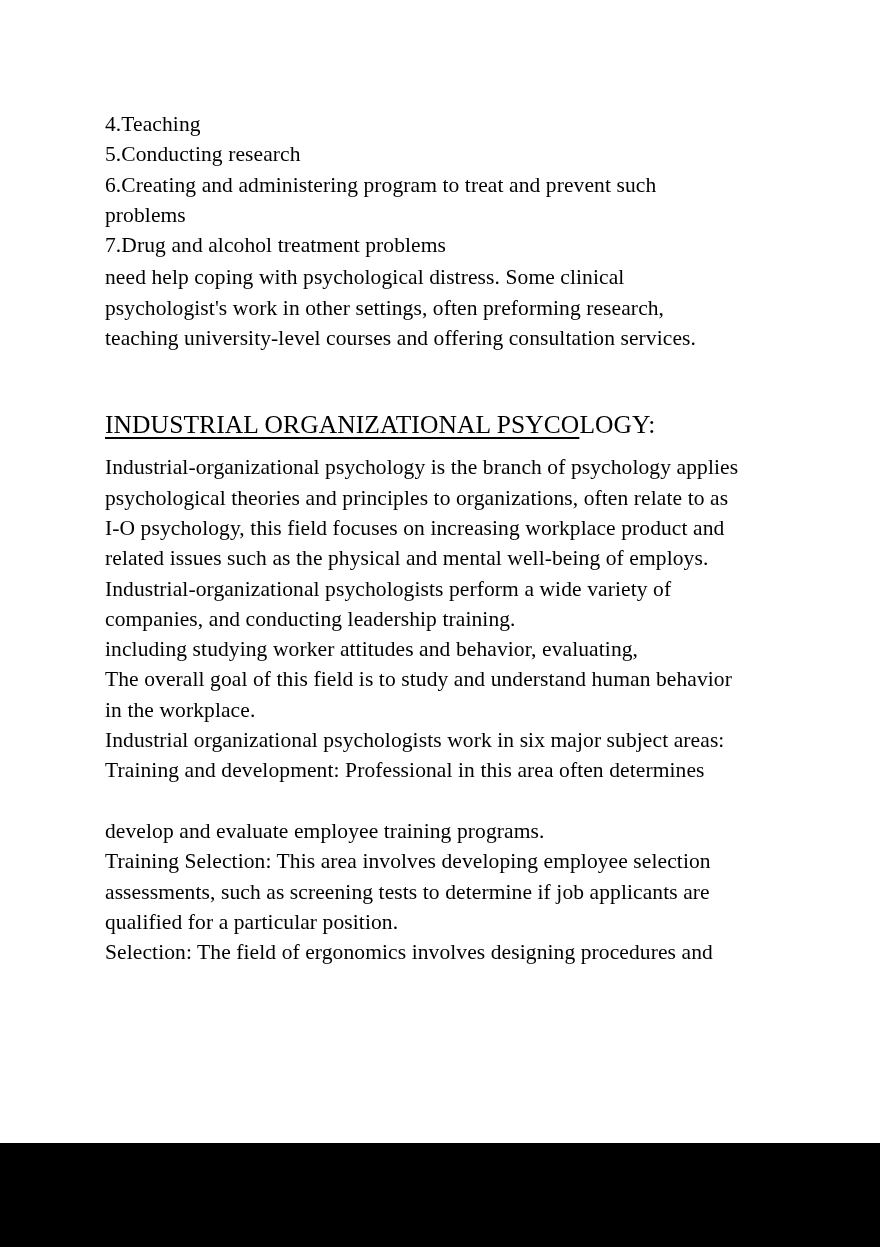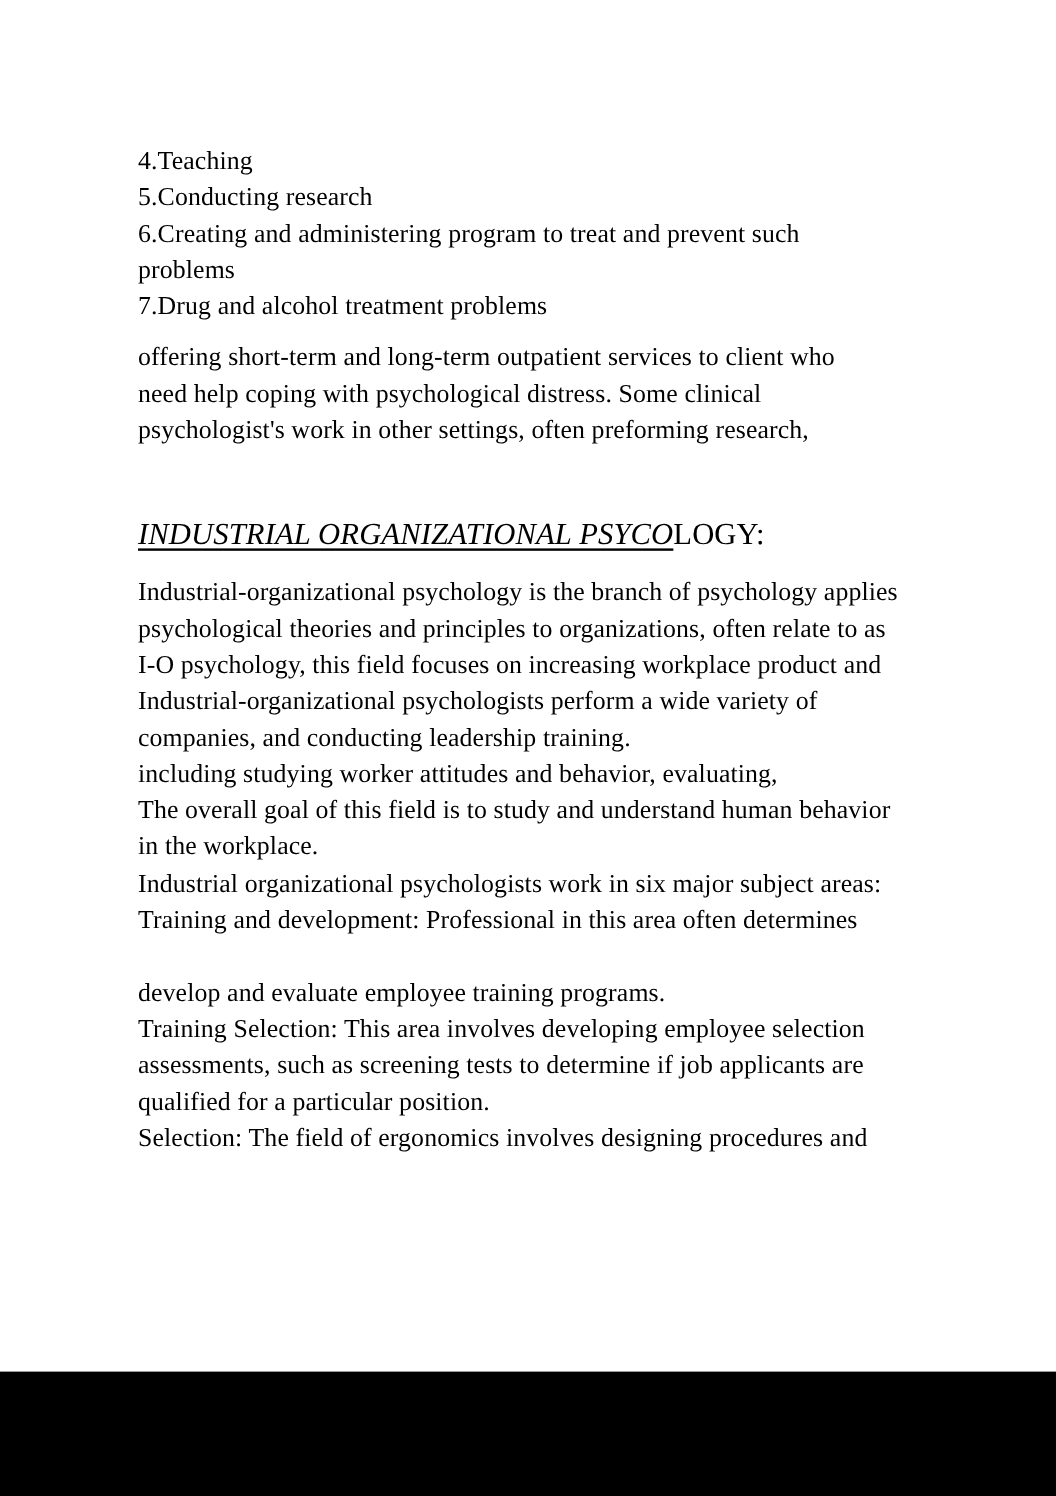--- a/index.html
+++ b/index.html
@@ -17,21 +17,21 @@
     color: #000000;
   }
   .doc-content {
     position: absolute;
     top: 0;
     left: 0;
     width: 880px;
     padding: 107px 0 0 103px;
     box-sizing: border-box;
   }
-  .block { margin: 12px; }
+  .block { margin: 2px; }
   .doc-line {
     white-space: pre;
     font-size: 21.5px;
     line-height: 30.3px;
     min-height: 30.3px;
     letter-spacing: 0.1px;
   }
   .block-body .u {
     text-decoration-thickness: 1.8px;
     text-underline-offset: 3px;
@@ -43,21 +43,20 @@
   .block-heading .doc-line {
     font-size: 25.5px;
     line-height: 42px;
     min-height: 42px;
     letter-spacing: 0.1px;
   }
   .block-heading .u {
     text-decoration: underline;
     text-decoration-thickness: 2px;
     text-underline-offset: 4px;
-    font-style: italic;
   }
   .letterbox-bar {
     position: absolute;
     left: 0;
     bottom: 0;
     width: 880px;
     height: 104px;
   }
 </style>
 </head>
@@ -66,31 +65,32 @@
 <div class="screen" style="background: rgb(255, 255, 255); color: rgb(0, 0, 0);">
   <div class="doc-content" id="doc">
       <div class="block block-body">
         <div class="doc-line"><span>4.Teaching</span></div>
         <div class="doc-line"><span>5.Conducting research</span></div>
         <div class="doc-line"><span>6.Creating and administering program to treat and prevent such</span></div>
         <div class="doc-line"><span>problems</span></div>
         <div class="doc-line"><span>7.Drug and alcohol treatment problems</span></div>
       </div>
       <div class="block block-body">
-        <div class="doc-line"><span>offering short-term and long-term outpatient services to client who</span></div>
         <div class="doc-line"><span>need help coping with psychological distress. Some clinical</span></div>
         <div class="doc-line"><span>psychologist's work in other settings, often preforming research,</span></div>
+        <div class="doc-line"><span>teaching university-level courses and offering consultation services.</span></div>
       </div>
       <div class="block block-heading">
         <div class="doc-line"><span class="u">INDUSTRIAL ORGANIZATIONAL PSYCO</span><span>LOGY:</span></div>
       </div>
       <div class="block block-body">
         <div class="doc-line"><span>Industrial-organizational psychology is the branch of psychology applies</span></div>
         <div class="doc-line"><span>psychological theories and principles to organizations, often relate to as</span></div>
         <div class="doc-line"><span>I-O psychology, this field focuses on increasing workplace product and</span></div>
+        <div class="doc-line"><span>related issues such as the physical and mental well-being of employs.</span></div>
         <div class="doc-line"><span>Industrial-organizational psychologists perform a wide variety of</span></div>
         <div class="doc-line"><span>companies, and conducting leadership training.</span></div>
         <div class="doc-line"><span>including studying worker attitudes and behavior, evaluating,</span></div>
         <div class="doc-line"><span>The overall goal of this field is to study and understand human behavior</span></div>
         <div class="doc-line"><span>in the workplace.</span></div>
         <div class="doc-line"><span>Industrial organizational psychologists work in six major subject areas:</span></div>
         <div class="doc-line"><span class="u">Training and development: </span><span>Professional in this area often determines</span></div>
         <div class="doc-line"><span></span></div>
         <div class="doc-line"><span>develop and evaluate employee training programs.</span></div>
         <div class="doc-line"><span class="u">Training Selection:</span><span> This area involves developing employee selection</span></div>

